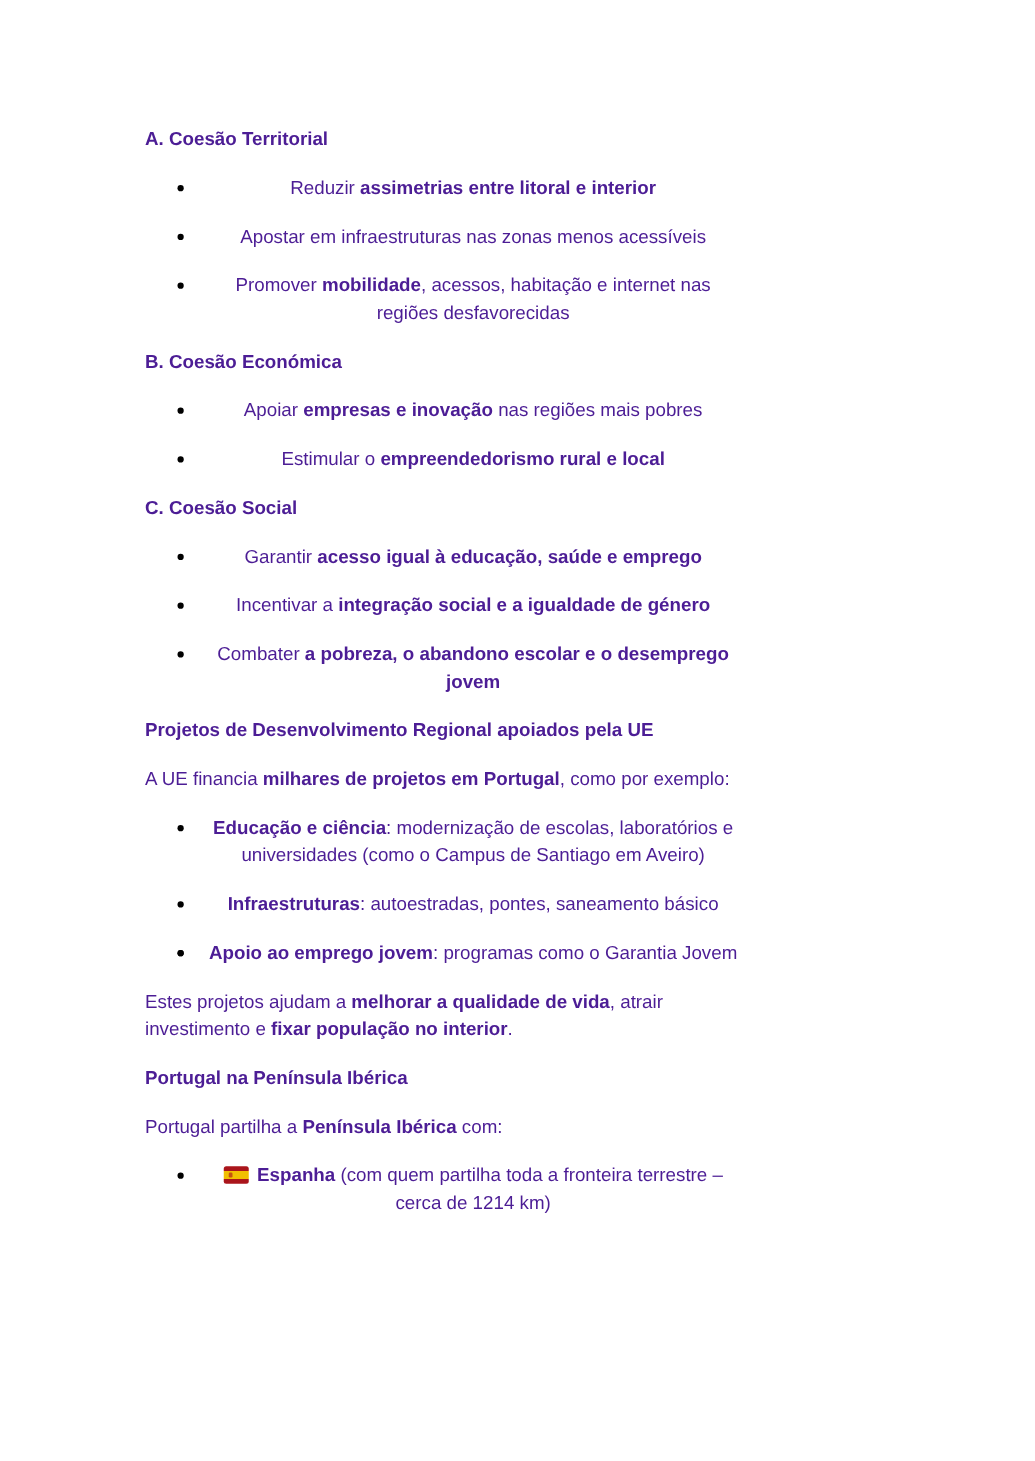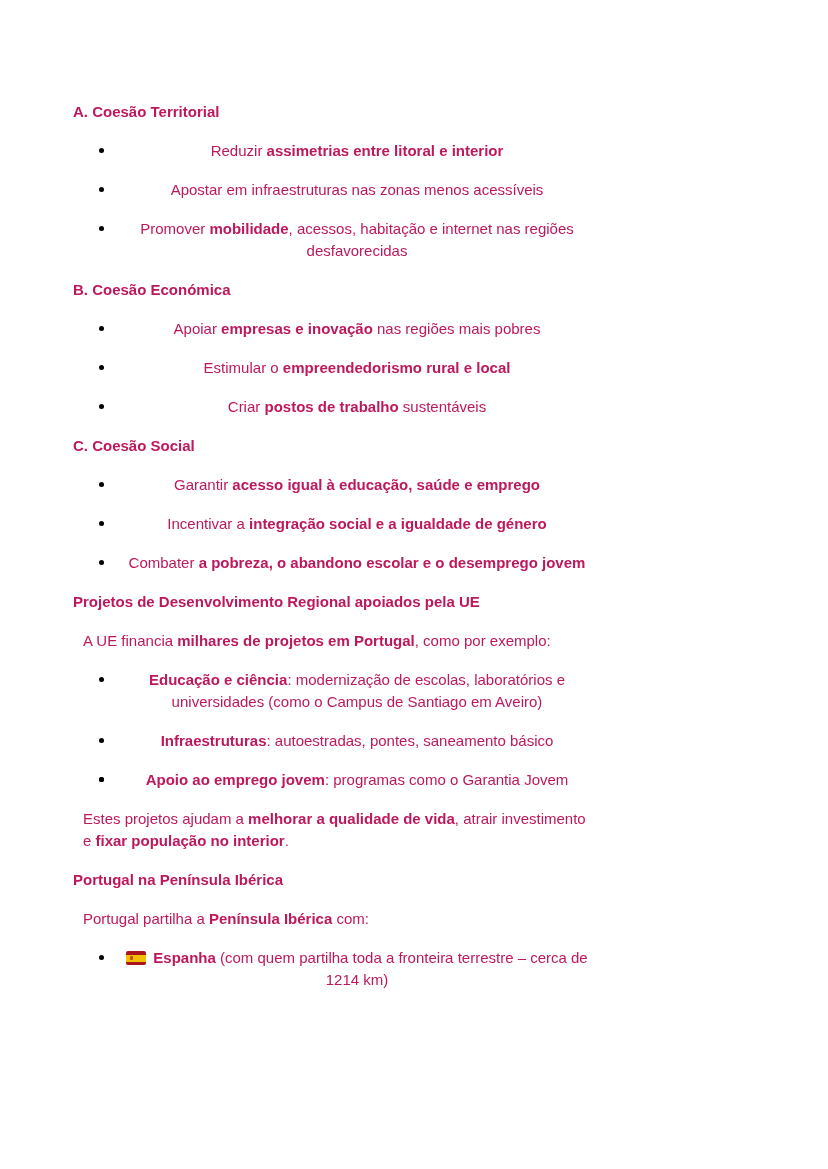--- a/index.html
+++ b/index.html
@@ -6,32 +6,32 @@
     margin: 0;
     padding: 0;
     background: #ffffff;
   }
   .page {
     position: relative;
     width: 692px;
     height: 1169px;
     box-sizing: border-box;
     background: #ffffff;
-    color: #be185d;
+    color: #4c1d95;
     font-family: "Liberation Sans", "DejaVu Sans", sans-serif;
-    padding: 101px 100px 0 73px;
+    padding: 101px 100px 0 116px;
     overflow: hidden;
   }
   .heading, .paragraph, .bullet {
     font-size: 15px;
     line-height: 22px;
     margin: 0 0 17px 0;
   }
   .heading { font-weight: 700; }
-  .paragraph { font-weight: 400; margin-left: 10px; }
+  .paragraph { font-weight: 400; }
   .bullet {
     position: relative;
     padding-left: 49px;
     text-align: center;
   }
   .dot {
     position: absolute;
     left: 26px;
     top: 8px;
     width: 5px;
@@ -67,21 +67,20 @@
 
 <div class="page">
   <div>
       <p class="heading"><b>A. Coesão Territorial</b></p>
       <div class="bullet"><span class="dot"></span><span><span>Reduzir </span><b>assimetrias entre litoral e interior</b></span></div>
       <div class="bullet"><span class="dot"></span><span><span>Apostar em infraestruturas nas zonas menos acessíveis</span></span></div>
       <div class="bullet"><span class="dot"></span><span><span>Promover </span><b>mobilidade</b><span>, acessos, habitação e internet nas regiões desfavorecidas</span></span></div>
       <p class="heading"><b>B. Coesão Económica</b></p>
       <div class="bullet"><span class="dot"></span><span><span>Apoiar </span><b>empresas e inovação</b><span> nas regiões mais pobres</span></span></div>
       <div class="bullet"><span class="dot"></span><span><span>Estimular o </span><b>empreendedorismo rural e local</b></span></div>
-      <div class="bullet"><span class="dot"></span><span><span>Criar </span><b>postos de trabalho</b><span> sustentáveis</span></span></div>
       <p class="heading"><b>C. Coesão Social</b></p>
       <div class="bullet"><span class="dot"></span><span><span>Garantir </span><b>acesso igual à educação, saúde e emprego</b></span></div>
       <div class="bullet"><span class="dot"></span><span><span>Incentivar a </span><b>integração social e a igualdade de género</b></span></div>
       <div class="bullet"><span class="dot"></span><span><span>Combater </span><b>a pobreza, o abandono escolar e o desemprego jovem</b></span></div>
       <p class="heading"><b>Projetos de Desenvolvimento Regional apoiados pela UE</b></p>
       <p class="paragraph"><span>A UE financia </span><b>milhares de projetos em Portugal</b><span>, como por exemplo:</span></p>
       <div class="bullet"><span class="dot"></span><span><b>Educação e ciência</b><span>: modernização de escolas, laboratórios e universidades (como o Campus de Santiago em Aveiro)</span></span></div>
       <div class="bullet"><span class="dot"></span><span><b>Infraestruturas</b><span>: autoestradas, pontes, saneamento básico</span></span></div>
       <div class="bullet"><span class="dot"></span></div>
       <div class="bullet"><span class="dot"></span><span><b>Apoio ao emprego jovem</b><span>: programas como o Garantia Jovem</span></span></div>

